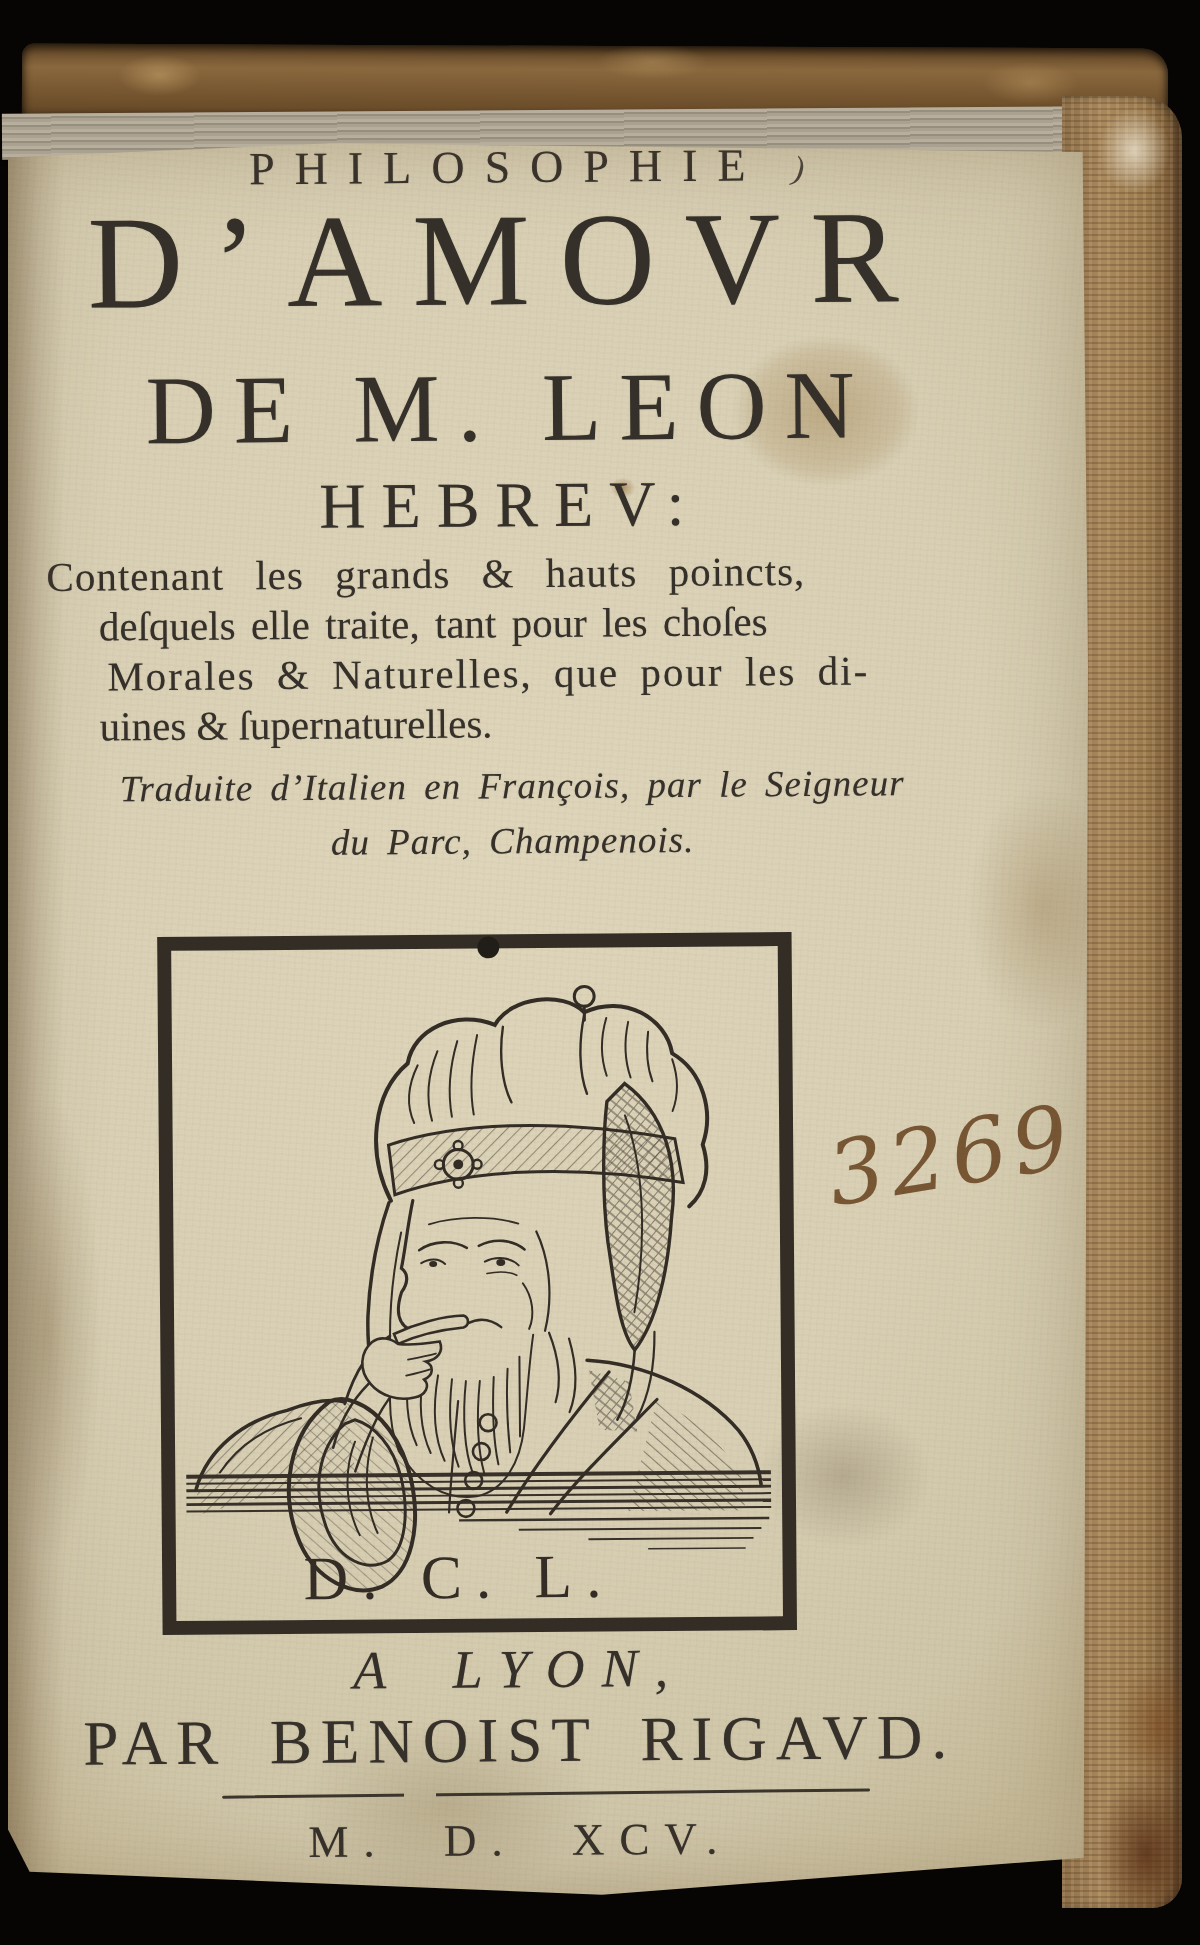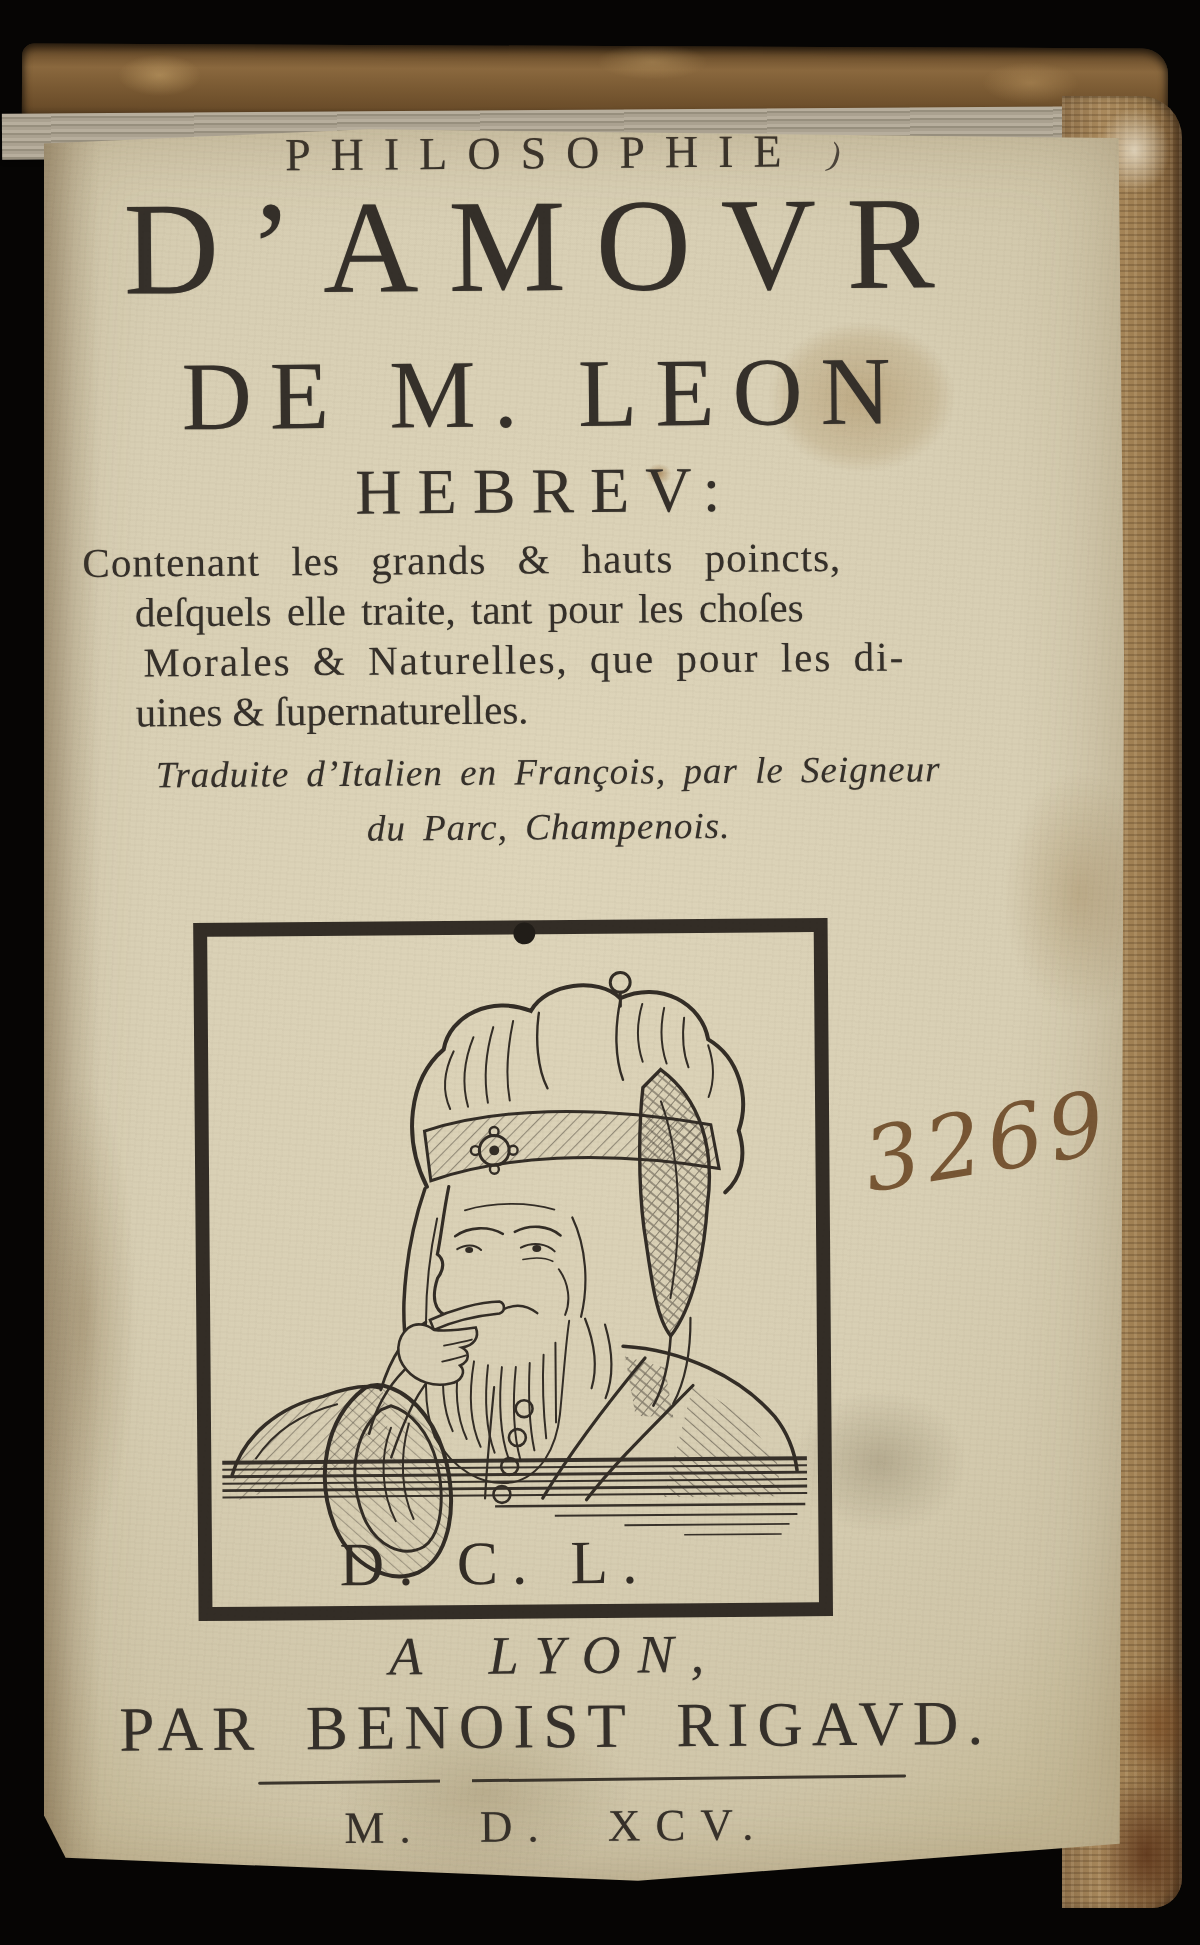--- a/index.html
+++ b/index.html
@@ -23,25 +23,25 @@
      background:linear-gradient(90deg,#8d6f49 0%,#a9895c 35%,#9c7c4f 70%,#6e4f2e 100%);
      box-shadow:-6px 0 10px rgba(0,0,0,.35) inset;}
   .fore-edge::before{content:"";position:absolute;inset:0;border-radius:inherit;
      background:repeating-linear-gradient(180deg,rgba(60,40,20,.22) 0 2px,transparent 2px 6px),
                 repeating-linear-gradient(90deg,rgba(255,235,200,.12) 0 3px,transparent 3px 9px);}
   .fore-edge::after{content:"";position:absolute;inset:0;border-radius:inherit;
      background:radial-gradient(70px 120px at 70% 97%,rgba(86,45,20,.8),transparent 70%),
                 radial-gradient(60px 90px at 80% 90%,rgba(120,70,30,.55),transparent 70%),
                 radial-gradient(50px 60px at 60% 3%,rgba(235,226,206,.8),transparent 72%);}
   
-  .page{position:absolute;left:8px;top:124px;width:1080px;height:1762px;
+  .page{position:absolute;left:8px;top:138px;width:1080px;height:1762px;
      background:
        radial-gradient(900px 1200px at 45% 40%,#ded5ba 0%,#d8cfb4 55%,#cfc5a8 85%,#c3b795 100%);
      clip-path:polygon(0% 1.1%,30% .3%,99.5% .8%,100% 30%,99.6% 97.6%,55% 99.7%,2% 98.4%,0% 96%);
-     box-shadow:0 0 50px rgba(0,0,0,.5);margin-left:36px;}
+     box-shadow:0 0 50px rgba(0,0,0,.5);}
   .gutter-shade{position:absolute;left:0;top:0;width:56px;height:100%;
      background:linear-gradient(90deg,rgba(96,76,48,.38),rgba(96,76,48,.12) 55%,transparent);}
   .page-vignette{position:absolute;inset:0;
      box-shadow:0 0 90px rgba(118,92,56,.35) inset;}
   .paper-grain{position:absolute;inset:0;mix-blend-mode:multiply;opacity:.6;
      background:repeating-linear-gradient(4deg,rgba(70,55,30,.03) 0 2px,transparent 2px 6px),
                 repeating-linear-gradient(94deg,rgba(70,55,30,.025) 0 2px,transparent 2px 7px);}
   .stain{position:absolute;mix-blend-mode:multiply;border-radius:50%;}
   .stain.s1{left:688px;top:168px;width:260px;height:210px;
      background:radial-gradient(closest-side,rgba(176,140,86,.4),rgba(176,140,86,.18) 55%,transparent 72%);}

